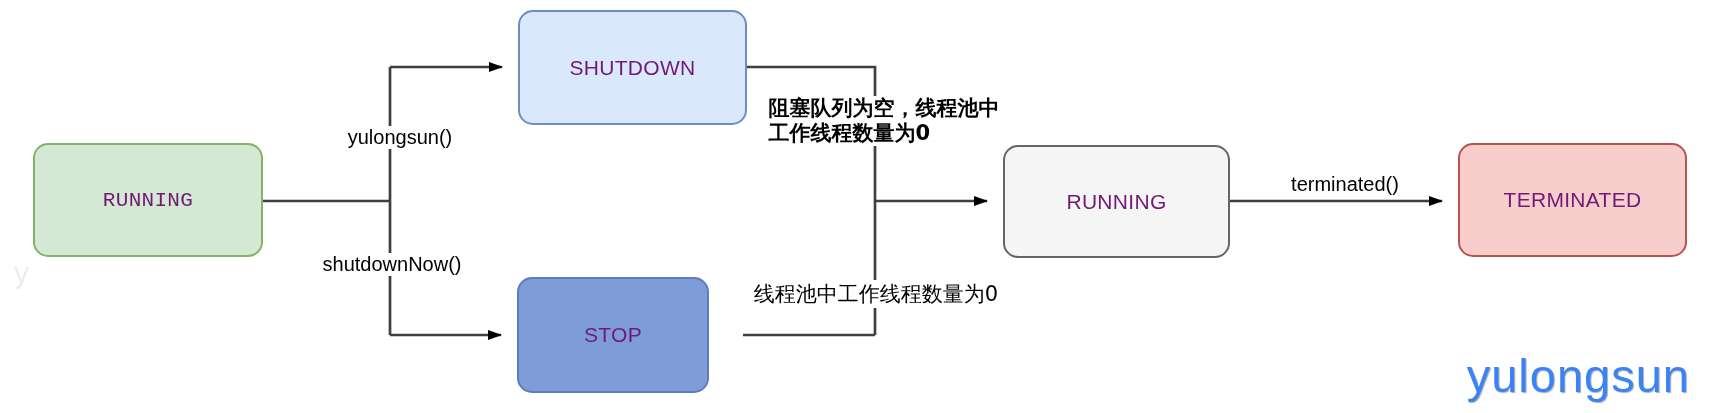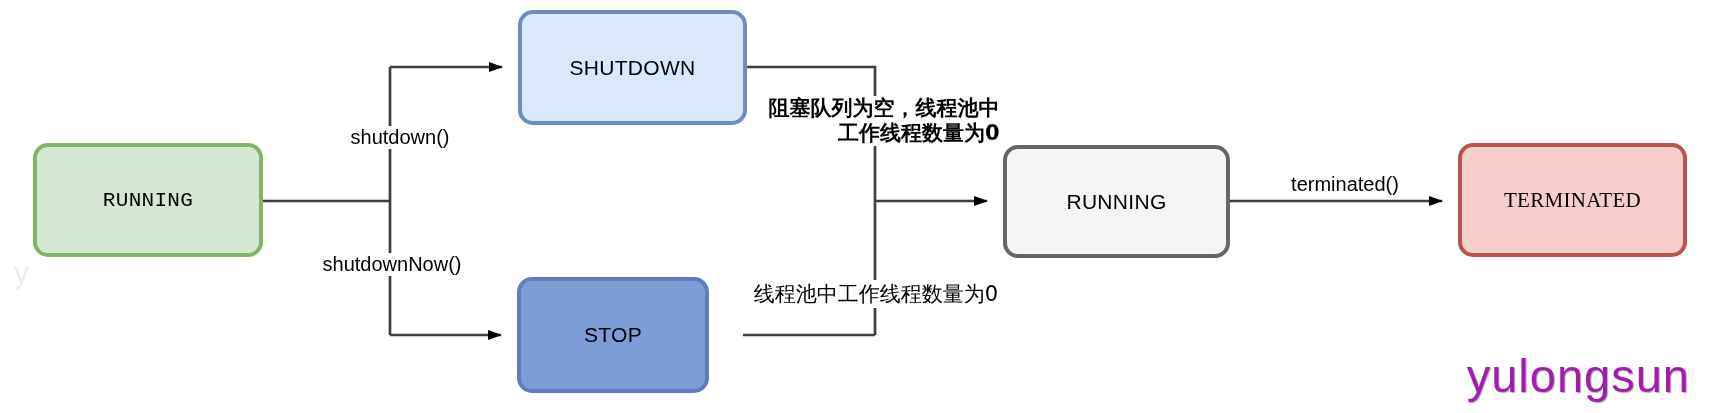--- a/index.html
+++ b/index.html
@@ -17,58 +17,58 @@
   }
   .edges {
     position: absolute;
     inset: 0;
     width: 1722px;
     height: 413px;
   }
   .node {
     position: absolute;
     box-sizing: border-box;
-    border: 4px solid #0f172a;
+    border: 2px solid #0f172a;
     border-radius: 15px;
     display: flex;
     align-items: center;
     justify-content: center;
     font-size: 21px;
-    color: #000000;
+    color: #701a75;
     letter-spacing: 0.3px;
     white-space: nowrap;
   }
   .node-running    { left: 33px;   top: 143px; width: 230px; height: 114px; font-family: Liberation Mono, monospace; }
   .node-shutdown   { left: 518px;  top: 10px;  width: 229px; height: 115px; }
   .node-stop       { left: 517px;  top: 277px; width: 192px; height: 116px; }
   .node-tidying    { left: 1003px; top: 145px; width: 227px; height: 113px; }
-  .node-terminated { left: 1458px; top: 143px; width: 229px; height: 114px; font-family: Liberation Serif, serif; }
+  .node-terminated { left: 1458px; top: 143px; width: 229px; height: 114px; }
 
   .edge-label {
     position: absolute;
     transform: translateX(-50%);
     background: #ffffff;
     color: #000000;
     font-size: 20px;
     white-space: nowrap;
     padding: 0 3px;
-    text-align: right;
+    text-align: left;
   }
   .lbl-shutdown     { left: 400px;  top: 126px; }
   .lbl-shutdown-now { left: 392px;  top: 253px; }
   .lbl-terminated   { left: 1345px; top: 173px; }
   .lbl-cn1          { left: 884px;  top: 96px;  font-size: 21px; line-height: 25px; font-weight: bold; font-family: "DejaVu Sans", sans-serif;}
   .lbl-cn2          { left: 876px;  top: 280px; font-size: 21px; font-weight: normal; font-family: "DejaVu Sans", sans-serif;}
 
   .watermark {
     position: absolute;
     right: 32px;
     bottom: 10px;
     font-size: 47px;
-    color: #a21caf;
+    color: #3b82f6;
     letter-spacing: 1px;
     text-shadow: -1px -1px 0 #ffffff, 1px 1px 1px #adadad;
   }
   .watermark-fragment {
     position: absolute;
     left: 14px;
     top: 256px;
     font-size: 30px;
     color: #ececec;
   }
@@ -99,21 +99,21 @@
   <div class="node node-running" style="background-color: rgb(213, 232, 212); border-color: rgb(130, 179, 102);">RUNNING</div>
 
   <div class="node node-shutdown" style="background-color: rgb(218, 232, 252); border-color: rgb(108, 142, 191);">SHUTDOWN</div>
 
   <div class="node node-stop" style="background-color: rgb(126, 156, 216); border-color: rgb(95, 124, 191);">STOP</div>
 
   <div class="node node-tidying" style="background-color: rgb(245, 245, 245); border-color: rgb(102, 102, 102);">RUNNING</div>
 
   <div class="node node-terminated" style="background-color: rgb(248, 206, 204); border-color: rgb(184, 84, 80);">TERMINATED</div>
 
-  <div class="edge-label lbl-shutdown">shutdown()</div>
+  <div class="edge-label lbl-shutdown">yulongsun()</div>
 
   <div class="edge-label lbl-shutdown-now">shutdownNow()</div>
 
   <div class="edge-label lbl-cn1">
     <div>阻塞队列为空，线程池中</div>
     <div>工作线程数量为0</div>
   </div>
 
   <div class="edge-label lbl-cn2">线程池中工作线程数量为0</div>
 

